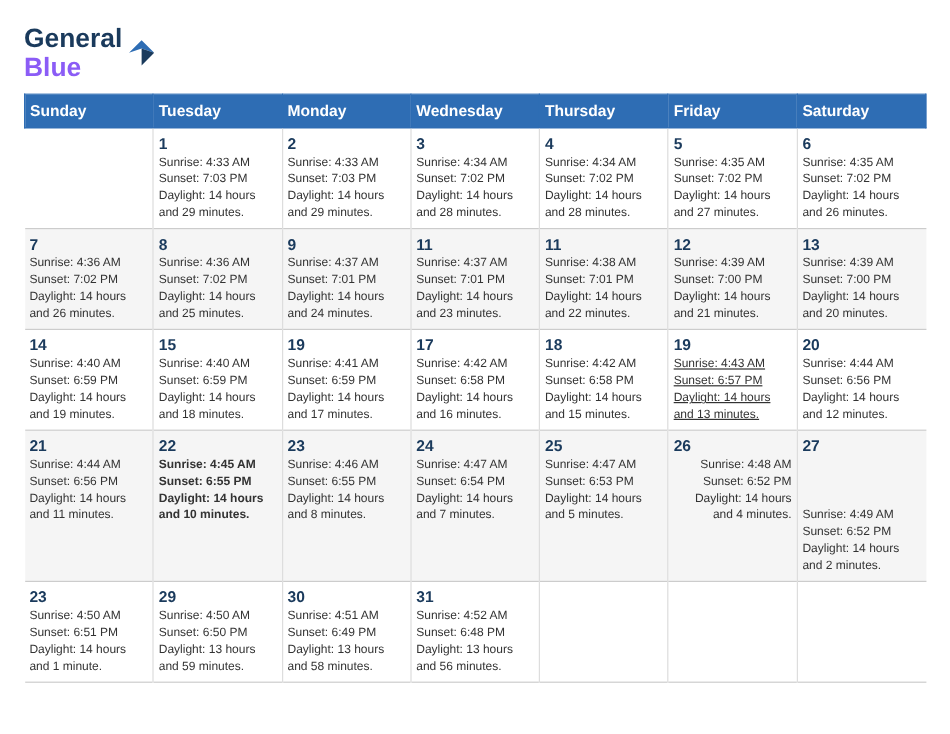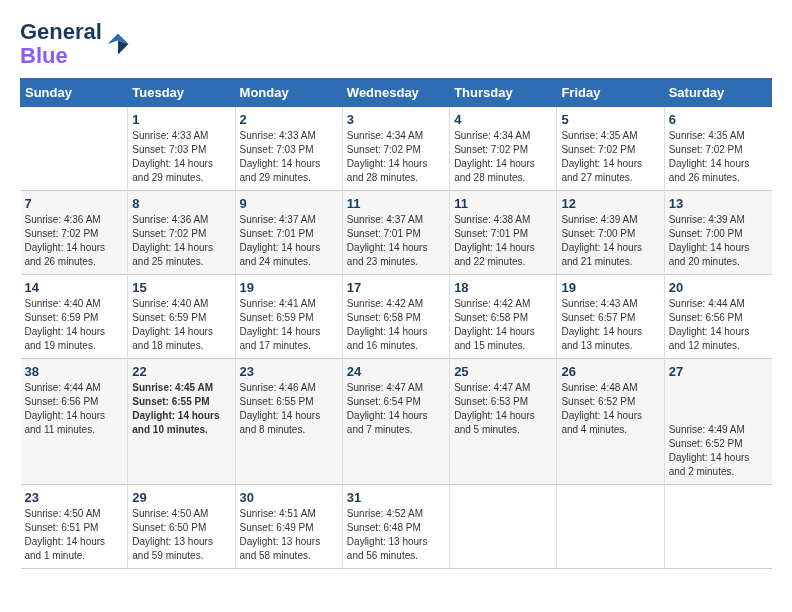--- a/index.html
+++ b/index.html
@@ -255,36 +255,36 @@
         </td>
         <td>
           <span class="day-number">18</span>
           <div class="day-info" style="white-space: pre-line;">Sunrise: 4:42 AM
 Sunset: 6:58 PM
 Daylight: 14 hours
 and 15 minutes.</div>
         </td>
         <td>
           <span class="day-number">19</span>
-          <div class="day-info" style="white-space: pre-line;">Sunrise: 4:43 AM
+          <div class="day-info" style="white-space: pre-line; text-decoration: underline;">Sunrise: 4:43 AM
 Sunset: 6:57 PM
 Daylight: 14 hours
 and 13 minutes.</div>
         </td>
         <td>
           <span class="day-number">20</span>
           <div class="day-info" style="white-space: pre-line;">Sunrise: 4:44 AM
 Sunset: 6:56 PM
 Daylight: 14 hours
 and 12 minutes.</div>
         </td>
       </tr>
       <tr>
         <td>
-          <span class="day-number">38</span>
+          <span class="day-number">21</span>
           <div class="day-info" style="white-space: pre-line;">Sunrise: 4:44 AM
 Sunset: 6:56 PM
 Daylight: 14 hours
 and 11 minutes.</div>
         </td>
         <td>
           <span class="day-number">22</span>
           <div class="day-info" style="white-space: pre-line; font-weight: bold;">Sunrise: 4:45 AM
 Sunset: 6:55 PM
 Daylight: 14 hours
@@ -306,21 +306,21 @@
         </td>
         <td>
           <span class="day-number">25</span>
           <div class="day-info" style="white-space: pre-line;">Sunrise: 4:47 AM
 Sunset: 6:53 PM
 Daylight: 14 hours
 and 5 minutes.</div>
         </td>
         <td>
           <span class="day-number">26</span>
-          <div class="day-info" style="white-space: pre-line;">Sunrise: 4:48 AM
+          <div class="day-info" style="white-space: pre-line; text-align: right;">Sunrise: 4:48 AM
 Sunset: 6:52 PM
 Daylight: 14 hours
 and 4 minutes.</div>
         </td>
         <td>
           <span class="day-number">27</span>
           <div class="day-info" style="white-space: pre-line; margin-top: 44px;">Sunrise: 4:49 AM
 Sunset: 6:52 PM
 Daylight: 14 hours
 and 2 minutes.</div>

